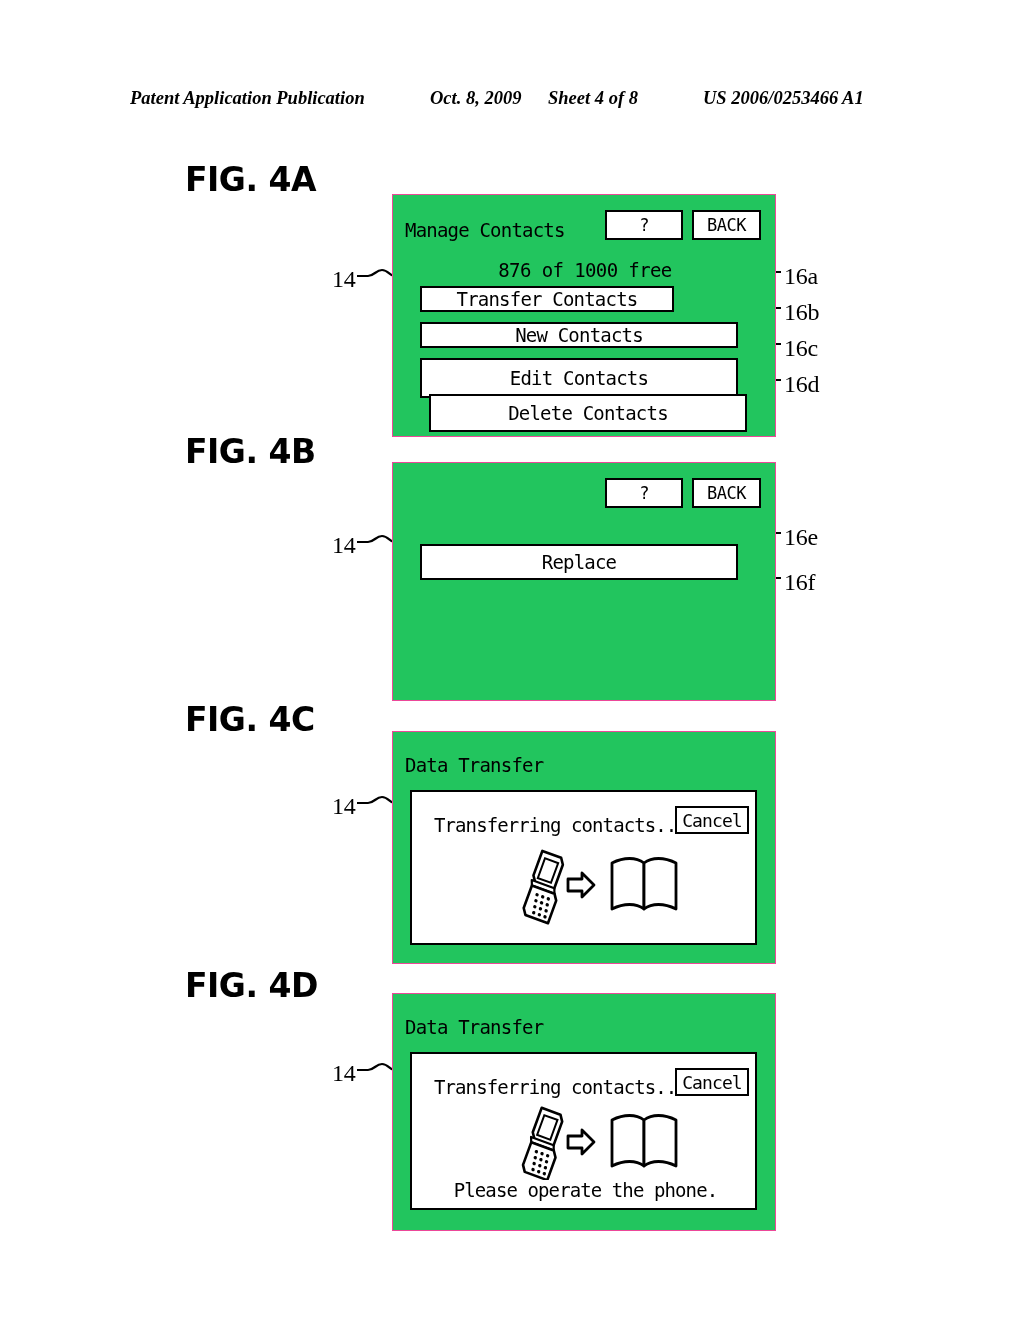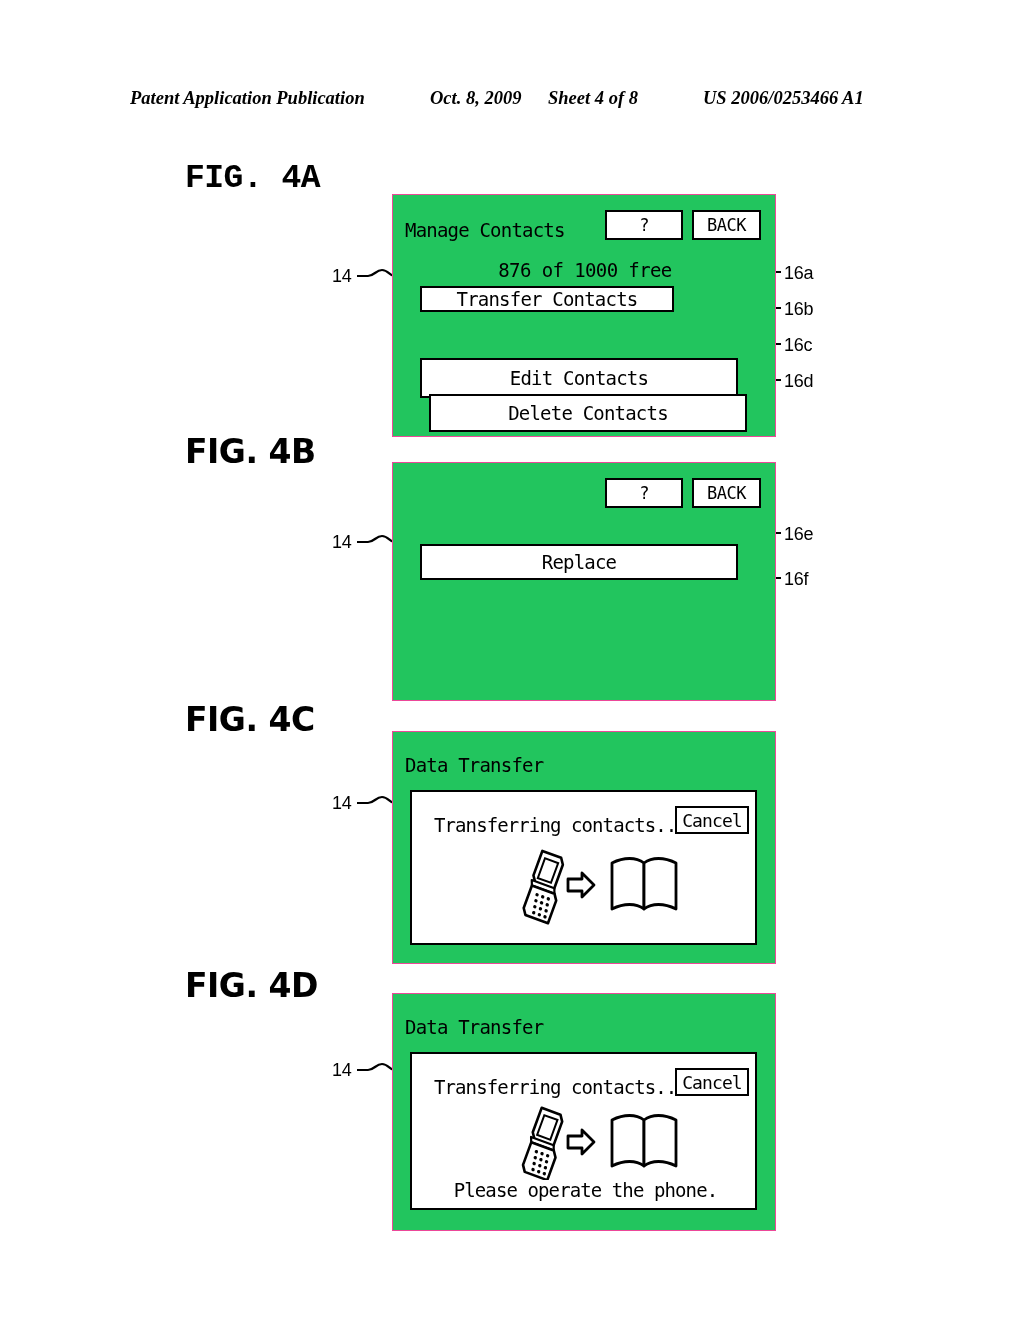--- a/index.html
+++ b/index.html
@@ -137,22 +137,22 @@
     font-family: "DejaVu Sans Mono", monospace;
     font-size: 19px;
     letter-spacing: -0.9px;
     white-space: nowrap;
     text-align: center;
   }
 
   
   .ref-num {
     position: absolute;
-    font-family: Liberation Sans, sans-serif;
-    font-size: 18px;
+    font-family: Liberation Serif, serif;
+    font-size: 24px;
     letter-spacing: -0.3px;
     white-space: nowrap;
   }
 
   
   .leaders {
     position: absolute;
     left: 0;
     top: 0;
     width: 1024px;
@@ -184,36 +184,37 @@
   <path d="M357,542 L368,542 C374,542 376,536 382,536 C388,536 390,542 394,542" fill="none" stroke="#000" stroke-width="2.2"></path>
 
   <path d="M742,533 C748,533 750,527 756,527 C762,527 764,533 770,533 L781,533" fill="none" stroke="#000" stroke-width="2.2"></path>
   <path d="M742,578 C748,578 750,572 756,572 C762,572 764,578 770,578 L781,578" fill="none" stroke="#000" stroke-width="2.2"></path>
 
   <path d="M357,803 L368,803 C374,803 376,797 382,797 C388,797 390,803 394,803" fill="none" stroke="#000" stroke-width="2.2"></path>
 
   <path d="M357,1070 L368,1070 C374,1070 376,1064 382,1064 C388,1064 390,1070 394,1070" fill="none" stroke="#000" stroke-width="2.2"></path>
 </svg>
 
-<div class="fig-label" style="left:185px; top:160px;font-family:Liberation Mono, monospace;">FIG. 4A</div>
+<div class="fig-label" style="left:185px; top:160px;">FIG. 4A</div>
 
 <div class="ref-num" style="left:332px; top:266px;">14</div>
 
 <div class="screen" style="left:392px; top:166px; width:384px; height:243px;">
 
   <div class="screen-title" style="left:12px; top:24px;">Manage Contacts</div>
 
   <div class="hdr-btn" style="left:212px; top:15px; width:78px; height:30px;">?</div>
 
   <div class="hdr-btn" style="left:299px; top:15px; width:69px; height:30px;">BACK</div>
 
   <div class="free-line" style="left:0px; top:64px; width:384px;">876 of 1000 free</div>
 
   <div class="menu-btn" style="left:27px; top:91px; width:254px; height:26px;">Transfer Contacts</div>
 
+  <div class="menu-btn" style="left:27px; top:127px; width:318px; height:26px;">New Contacts</div>
 
   <div class="menu-btn" style="left:27px; top:163px; width:318px; height:40px;">Edit Contacts</div>
 
   <div class="menu-btn" style="left:36px; top:199px; width:318px; height:38px;">Delete Contacts</div>
 </div>
 
 <div class="ref-num" style="left:784px; top:263px;">16a</div>
 <div class="ref-num" style="left:784px; top:299px;">16b</div>
 <div class="ref-num" style="left:784px; top:335px;">16c</div>
 <div class="ref-num" style="left:784px; top:371px;">16d</div>

